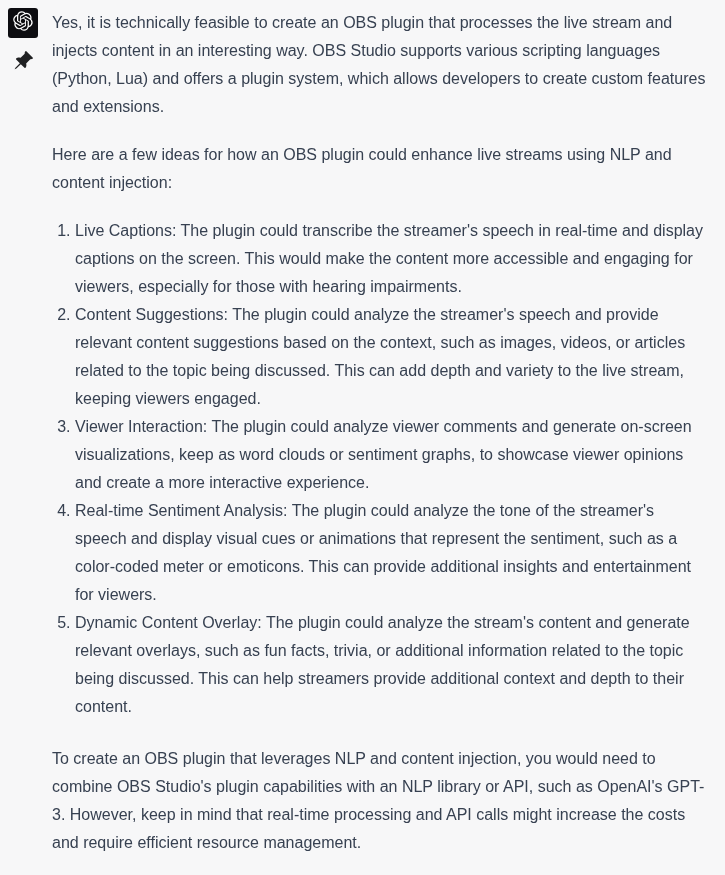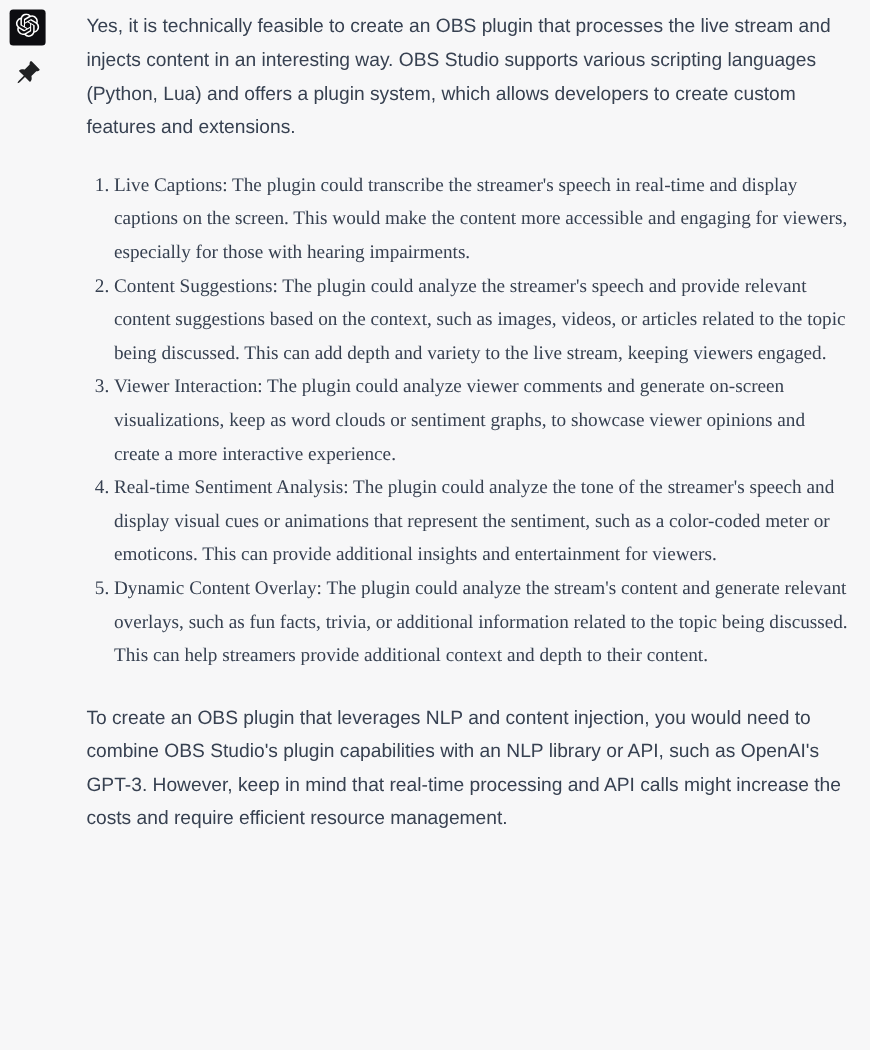--- a/index.html
+++ b/index.html
@@ -15,21 +15,21 @@
     padding: 0;
     background: var(--c-background);
     color: var(--c-text);
     font-family: "Liberation Sans", "DejaVu Sans", sans-serif;
   }
   .message-row {
     width: 725px;
     min-height: 875px;
     display: flex;
     align-items: flex-start;
-    gap: 34px;
+    gap: 14px;
     padding: 8px 15px 16px 8px;
   }
   .gutter {
     flex: 0 0 30px;
     width: 30px;
     display: flex;
     flex-direction: column;
     align-items: center;
   }
   .avatar {
@@ -73,21 +73,20 @@
   .content p {
     margin: 0 0 20px 0;
   }
   .content p:last-child {
     margin-bottom: 0;
     margin-top: 24px;
   }
   .content ol {
     margin: 12px 0 20px 0;
     padding-left: 23px;
-    font-family: Liberation Serif, serif;
   }
   .content li {
     margin: 0;
     padding-left: 0;
   }
 </style>
 </head>
 <body>
 
 <div class="message-row">
@@ -104,20 +103,21 @@
       <span>
         <svg viewBox="0 0 16 16" xmlns="http://www.w3.org/2000/svg" aria-hidden="true">
             <path d="M9.828.722a.5.5 0 0 1 .354.146l4.95 4.95a.5.5 0 0 1 0 .707c-.48.48-1.072.588-1.503.588-.177 0-.335-.018-.46-.039l-3.134 3.134a5.927 5.927 0 0 1 .16 1.013c.046.702-.032 1.687-.72 2.375a.5.5 0 0 1-.707 0l-2.829-2.828-3.182 3.182c-.195.195-1.219.902-1.414.707-.195-.195.512-1.22.707-1.414l3.182-3.182-2.828-2.829a.5.5 0 0 1 0-.707c.688-.688 1.673-.767 2.375-.72a5.922 5.922 0 0 1 1.013.16l3.134-3.133a2.772 2.772 0 0 1-.04-.461c0-.43.108-1.022.589-1.503a.5.5 0 0 1 .353-.146z"></path>
           </svg>
       </span>
     </button>
   </div>
 
   <div class="content">
     <p>Yes, it is technically feasible to create an OBS plugin that processes the live stream and injects content in an interesting way. OBS Studio supports various scripting languages (Python, Lua) and offers a plugin system, which allows developers to create custom features and extensions.</p>
+    <p>Here are a few ideas for how an OBS plugin could enhance live streams using NLP and content injection:</p>
     <ol>
       <li>Live Captions: The plugin could transcribe the streamer's speech in real-time and display captions on the screen. This would make the content more accessible and engaging for viewers, especially for those with hearing impairments.</li>
       <li>Content Suggestions: The plugin could analyze the streamer's speech and provide relevant content suggestions based on the context, such as images, videos, or articles related to the topic being discussed. This can add depth and variety to the live stream, keeping viewers engaged.</li>
       <li>Viewer Interaction: The plugin could analyze viewer comments and generate on-screen visualizations, keep as word clouds or sentiment graphs, to showcase viewer opinions and create a more interactive experience.</li>
       <li>Real-time Sentiment Analysis: The plugin could analyze the tone of the streamer's speech and display visual cues or animations that represent the sentiment, such as a color-coded meter or emoticons. This can provide additional insights and entertainment for viewers.</li>
       <li>Dynamic Content Overlay: The plugin could analyze the stream's content and generate relevant overlays, such as fun facts, trivia, or additional information related to the topic being discussed. This can help streamers provide additional context and depth to their content.</li>
     </ol>
     <p>To create an OBS plugin that leverages NLP and content injection, you would need to combine OBS Studio's plugin capabilities with an NLP library or API, such as OpenAI's GPT-3. However, keep in mind that real-time processing and API calls might increase the costs and require efficient resource management.</p>
   </div>
 

